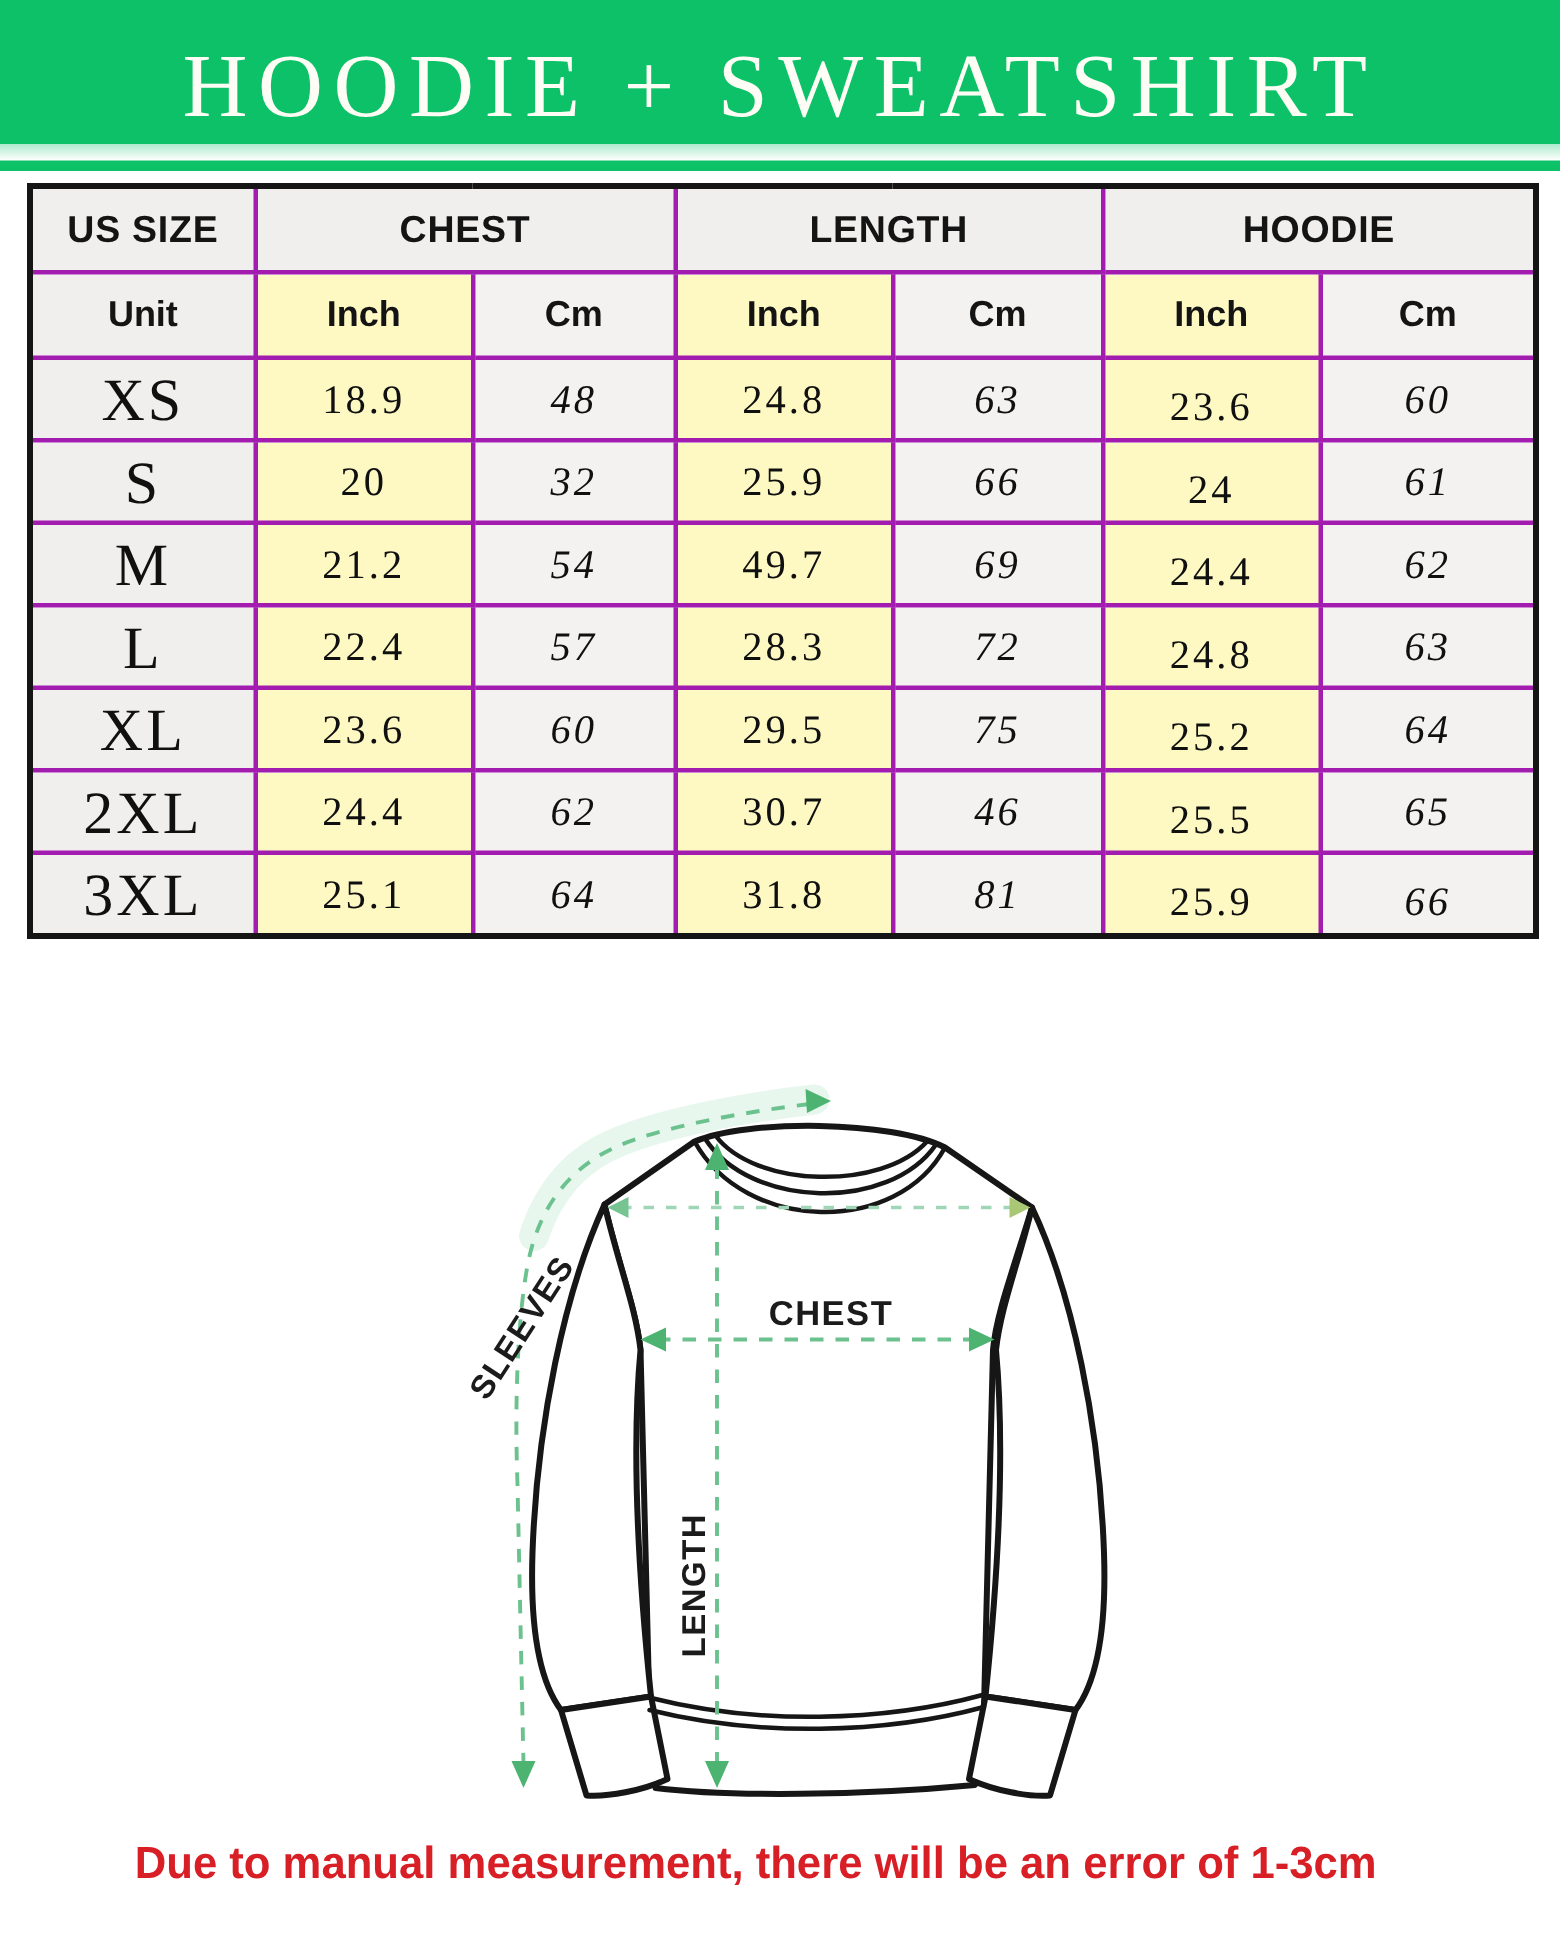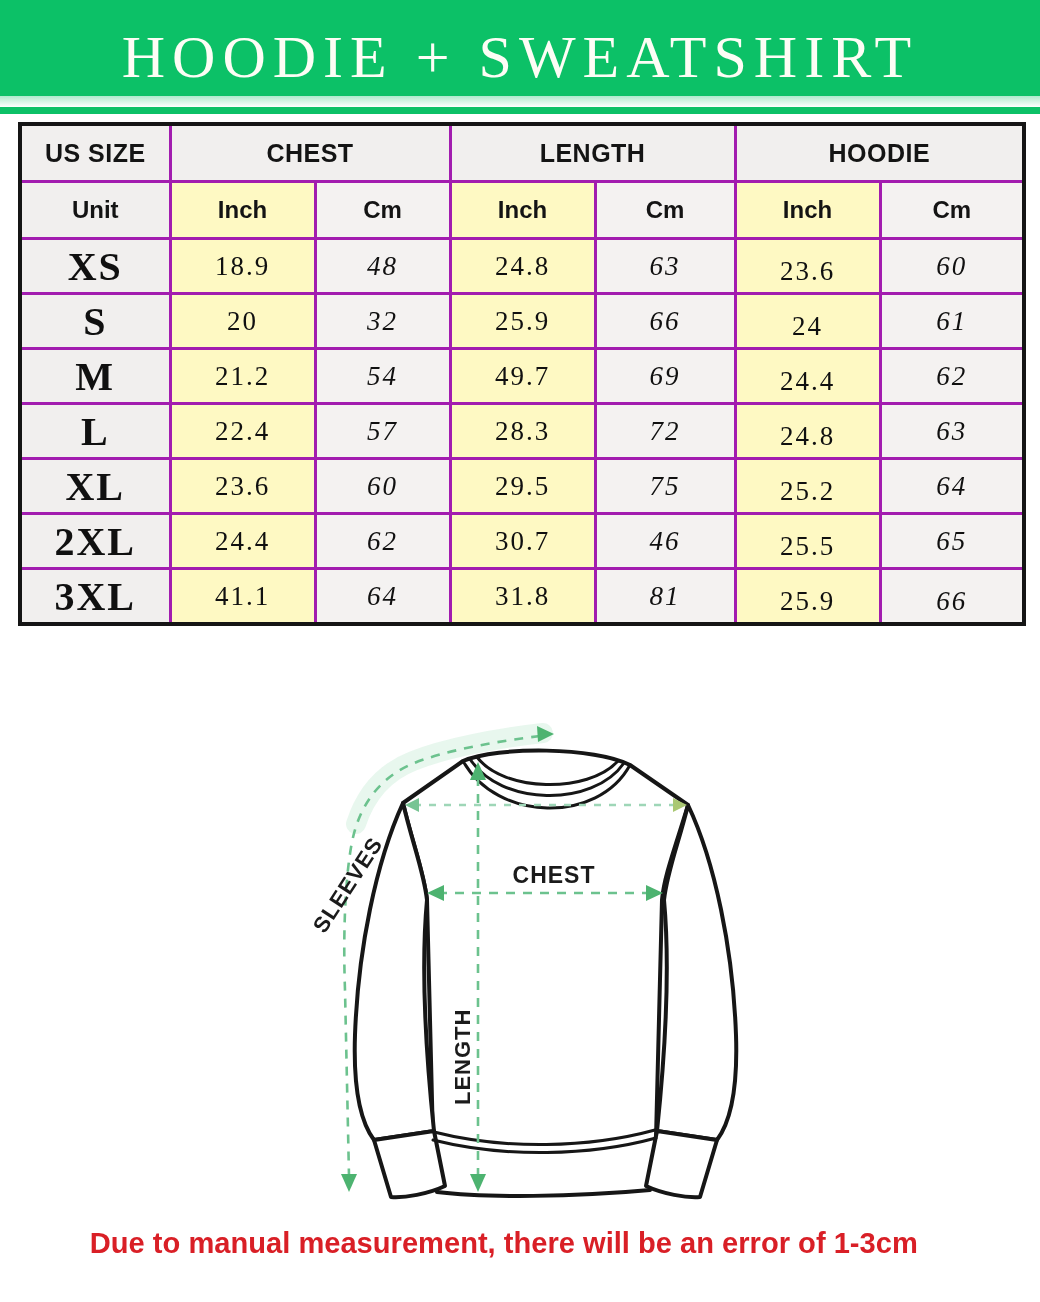--- a/index.html
+++ b/index.html
@@ -19,21 +19,21 @@
                    border-collapse:collapse;table-layout:fixed;
                    border:4px solid #151515;}
   .size-table th,.size-table td{border:3px solid #a21caf;text-align:center;
                    vertical-align:middle;padding:0;overflow:hidden;}
   .group-row th{height:54px;font:700 25px "Liberation Sans",sans-serif;color:#141414;
                 background:#f1efee;letter-spacing:.5px;}
   .unit-row th{height:54px;font:700 24px "Liberation Sans",sans-serif;color:#141414;}
   tr.data td{height:52px;font-family:"Liberation Serif",serif;font-size:27px;
              color:#101010;letter-spacing:2px;}
   tr.data td.size{font-size:40px;}
-  .bg-g{background:#f1efee;font-weight:bold;}
+  .bg-g{background:#f1efee;}
   .bg-w{background:#fef9c3;}
   .bg-c{background:#f4f2f1;font-style:italic;}
   .nudge span{position:relative;top:5px;}
   td span,th span{display:inline-block;}
 
   
   .diagram-svg{position:absolute;left:0;top:0;width:1040px;height:1302px;}
   .lbl{position:absolute;font:700 23px "Liberation Sans",sans-serif;color:#1b1b1b;
        letter-spacing:1px;white-space:nowrap;text-align:center;}
   .lbl-chest{left:506px;top:862px;width:96px;}
@@ -131,21 +131,21 @@
       <td class="size bg-g">2XL</td>
       <td class="bg-w">24.4</td>
       <td class="bg-c">62</td>
       <td class="bg-w">30.7</td>
       <td class="bg-c">46</td>
       <td class="bg-w nudge"><span>25.5</span></td>
       <td class="bg-c">65</td>
     </tr>
     <tr class="data">
       <td class="size bg-g">3XL</td>
-      <td class="bg-w">41.1</td>
+      <td class="bg-w">25.1</td>
       <td class="bg-c">64</td>
       <td class="bg-w">31.8</td>
       <td class="bg-c">81</td>
       <td class="bg-w nudge"><span>25.9</span></td>
       <td class="bg-c nudge"><span>66</span></td>
     </tr>
     </tbody>
   </table>
 
   <svg class="diagram-svg" viewBox="0 0 1040 1302" xmlns="http://www.w3.org/2000/svg">

